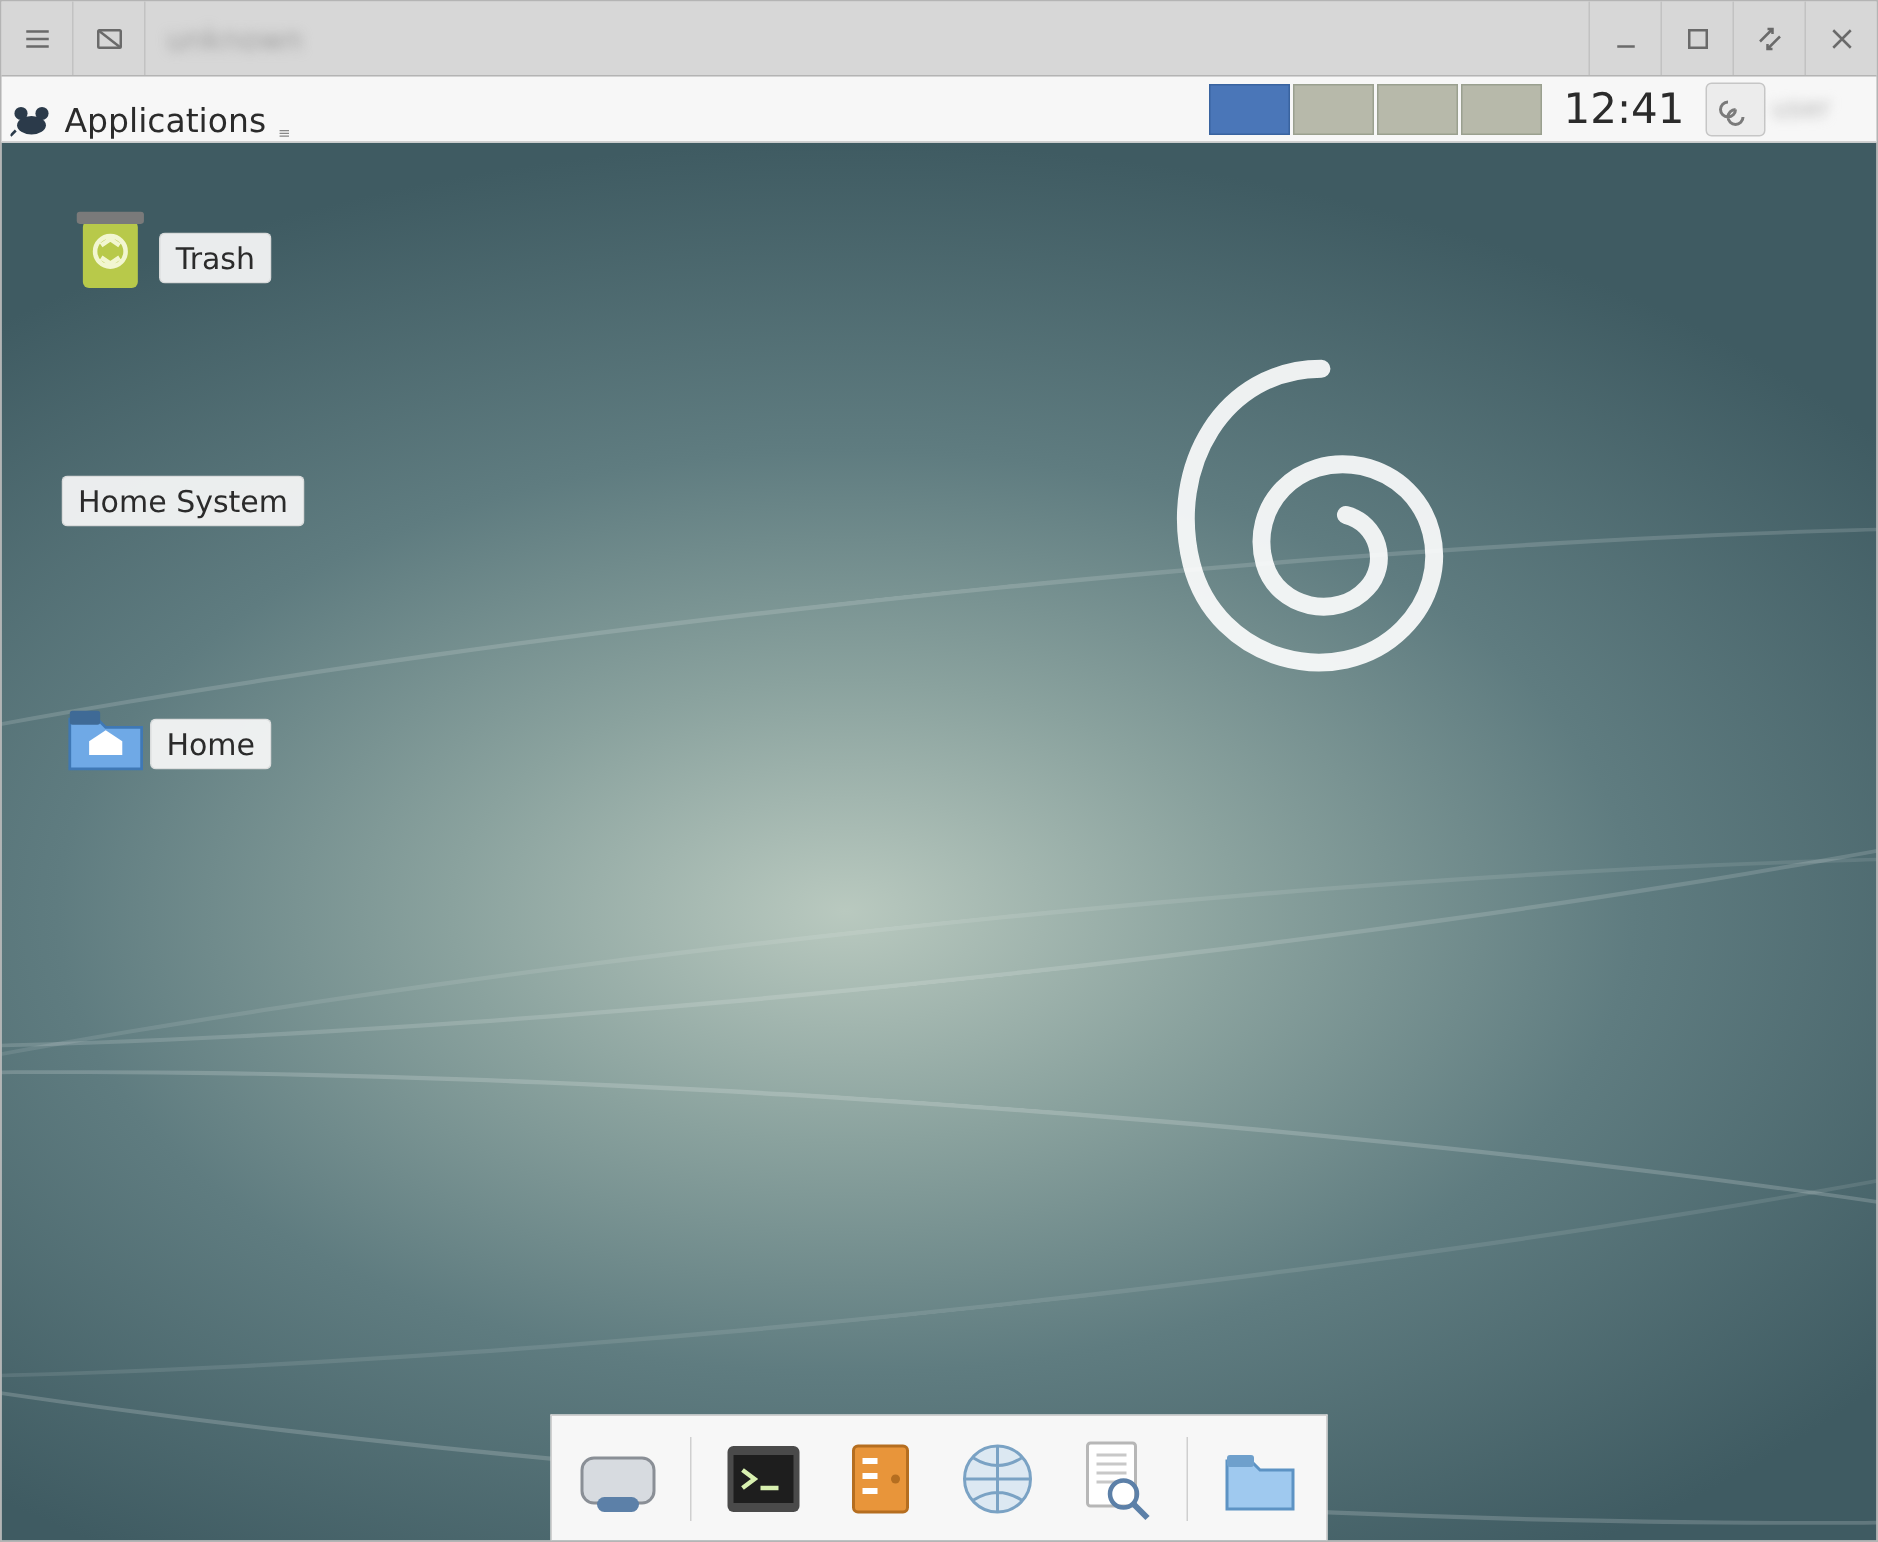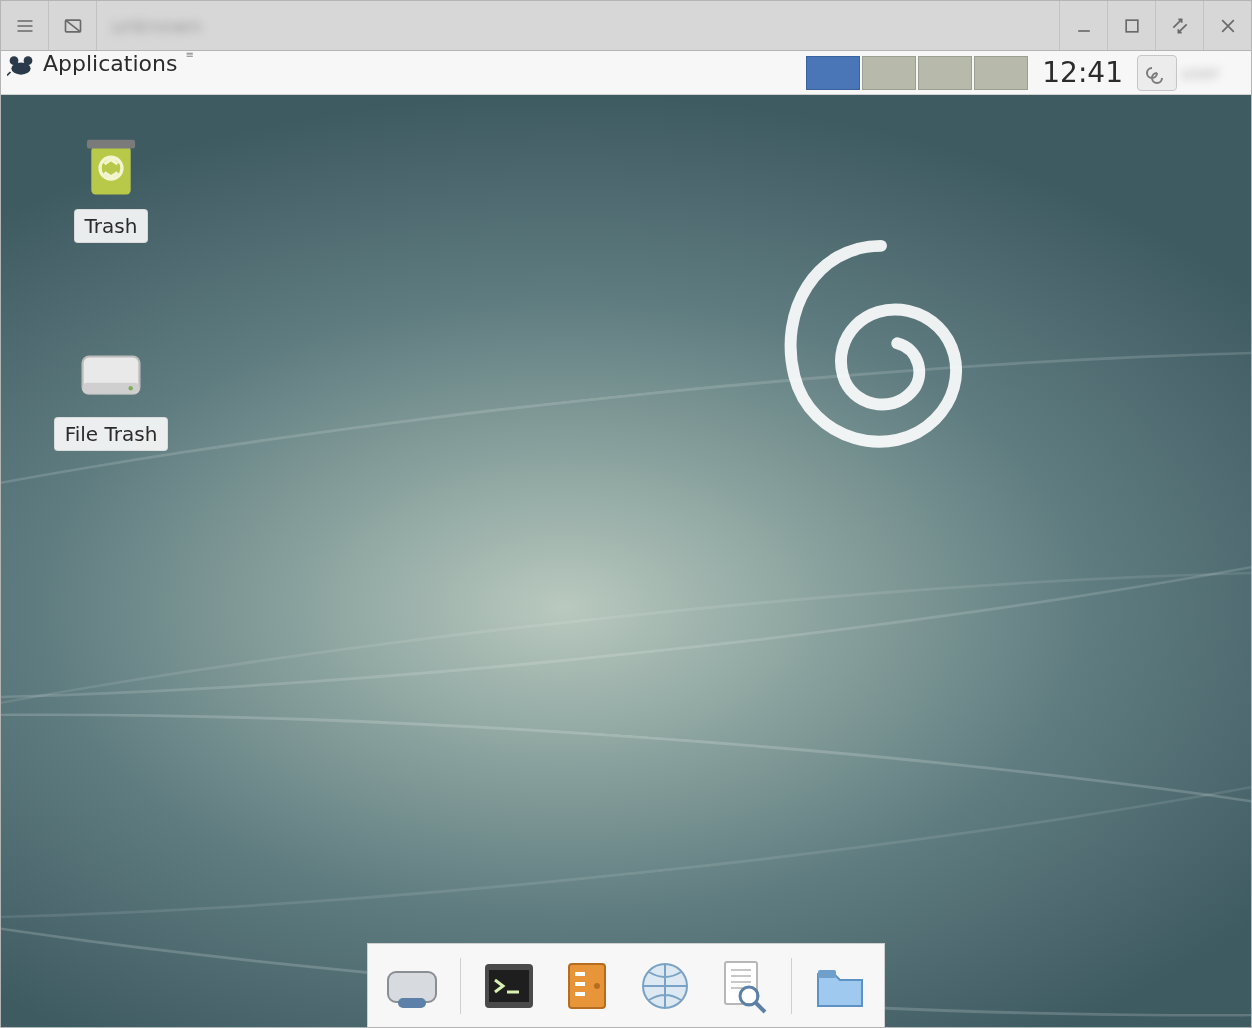--- a/index.html
+++ b/index.html
@@ -12,21 +12,21 @@
   .host-btn svg { width: 20px; height: 20px; }
   .host-title { flex: 1; display: flex; align-items: center; padding: 0 14px; color: #9e9e9e; font-size: 20px; filter: blur(4px); }
   .host-right { display: flex; }
   .host-right .host-btn { border-left: 1px solid #c2c2c2; border-right: none; }
 
   
   .guest { flex: 1; position: relative; overflow: hidden; }
 
   
   .panel-top { position: absolute; top: 0; left: 0; right: 0; height: 44px; background: #f7f7f7; border-bottom: 1px solid #d0d0d0; display: flex; align-items: center; z-index: 10; }
-  .apps-launch { display: flex; align-items: flex-start; height: 100%; padding: 0 10px 0 6px; gap: 8px; cursor: default; }
+  .apps-launch { display: flex; align-items: flex-end; height: 100%; padding: 0 10px 0 6px; gap: 8px; cursor: default; }
   .apps-launch .mouse-logo { width: 28px; height: 28px; display: flex; align-items: center; justify-content: center; }
   .apps-launch .label { font-size: 22px; color: #2b2b2b; }
   .apps-launch .menu-ind { color: #888; font-size: 10px; line-height: 8px; letter-spacing: -2px; }
   .panel-top .spacer { flex: 1; }
   .workspaces { display: flex; gap: 2px; padding: 4px; }
   .ws { width: 54px; height: 34px; background: #b7b9aa; border: 1px solid #9aa08f; }
   .ws.active { background: #4a76b8; border-color: #39639f; }
   .clock { padding: 0 10px; font-size: 28px; color: #2b2b2b; }
   .tray-btn { width: 40px; height: 36px; margin: 4px; display: flex; align-items: center; justify-content: center; border: 1px solid #c6c6c6; border-radius: 4px; background: #ececec; }
   .username { width: 70px; color: #b5b5b5; font-size: 18px; filter: blur(4px); padding-right: 10px; }
@@ -34,21 +34,21 @@
   
   .wallpaper { position: absolute; inset: 44px 0 0 0; background: radial-gradient(ellipse 70% 55% at 45% 55%, #b9c9bf 0%, #8aa29e 30%, #5f7c80 60%, #3f5b62 100%); overflow: hidden; }
   .wave { position: absolute; width: 180%; height: 260px; left: -40%; border: 3px solid rgba(255,255,255,0.15); border-left: none; border-right: none; border-radius: 50%; transform: rotate(-6deg); }
   .wave.w1 { top: 300px; }
   .wave.w2 { top: 520px; border-color: rgba(255,255,255,0.10); }
   .wave.w3 { top: 640px; border-color: rgba(255,255,255,0.18); transform: rotate(4deg); }
   .swirl { position: absolute; top: 140px; right: 260px; width: 220px; height: 260px; }
 
   
   .desktop-icons { position: absolute; top: 40px; left: 40px; display: flex; flex-direction: column; gap: 100px; z-index: 5; }
-  .dicon { display: flex; flex-direction: column; align-items: center; width: 140px; cursor: default; }
+  .dicon { display: flex; flex-direction: row; align-items: center; width: 140px; cursor: default; }
   .dicon .glyph { width: 70px; height: 62px; display: flex; align-items: center; justify-content: center; }
   .dicon .label { margin-top: 12px; padding: 4px 10px; background: rgba(248,248,248,0.92); border-radius: 4px; font-size: 20px; color: #2b2b2b; white-space: nowrap; border: 1px solid rgba(0,0,0,0.08); }
 
   
   .dock { position: absolute; bottom: 0; left: 50%; transform: translateX(-50%); height: 84px; background: #f7f7f7; border: 1px solid #d0d0d0; border-bottom: none; display: flex; align-items: center; padding: 8px 14px; gap: 18px; z-index: 10; }
   .dock-item { width: 60px; height: 60px; display: flex; align-items: center; justify-content: center; cursor: default; }
   .dock-sep { width: 1px; height: 56px; background: #cfcfcf; }
   .dock-item svg { width: 56px; height: 56px; }
 </style>
 </head>
@@ -150,21 +150,31 @@
           <span class="label">Trash</span>
         </div>
         <div class="dicon">
           <span class="glyph">
             <svg viewBox="0 0 64 64">
                 <rect x="6" y="16" width="52" height="34" rx="6" fill="#e9e9e9" stroke="#bcbcbc" stroke-width="2"></rect>
                 <rect x="6" y="40" width="52" height="10" rx="4" fill="#cfcfcf"></rect>
                 <circle cx="50" cy="45" r="2" fill="#7fae5a"></circle>
               </svg>
           </span>
-          <span class="label">File Trash</span>
+          <span class="label">Home System</span>
+        </div>
+        <div class="dicon">
+          <span class="glyph">
+            <svg viewBox="0 0 64 64">
+                <path d="M6 20 h20 l6 6 h26 v30 H6 Z" fill="#6fa9e6" stroke="#3f78b5" stroke-width="2"></path>
+                <rect x="6" y="14" width="22" height="10" rx="2" fill="#3f6a96"></rect>
+                <path d="M20 46 v-10 l12 -8 l12 8 v10 Z" fill="#fff"></path>
+              </svg>
+          </span>
+          <span class="label">Home</span>
         </div>
       </div>
     </div>
 
     <div class="dock">
       <div class="dock-item">
         <svg viewBox="0 0 56 56">
             <rect x="4" y="14" width="48" height="30" rx="8" fill="#d7dbe0" stroke="#8a8f96" stroke-width="2"></rect>
             <rect x="14" y="40" width="28" height="10" rx="5" fill="#5c80a8"></rect>
           </svg>

